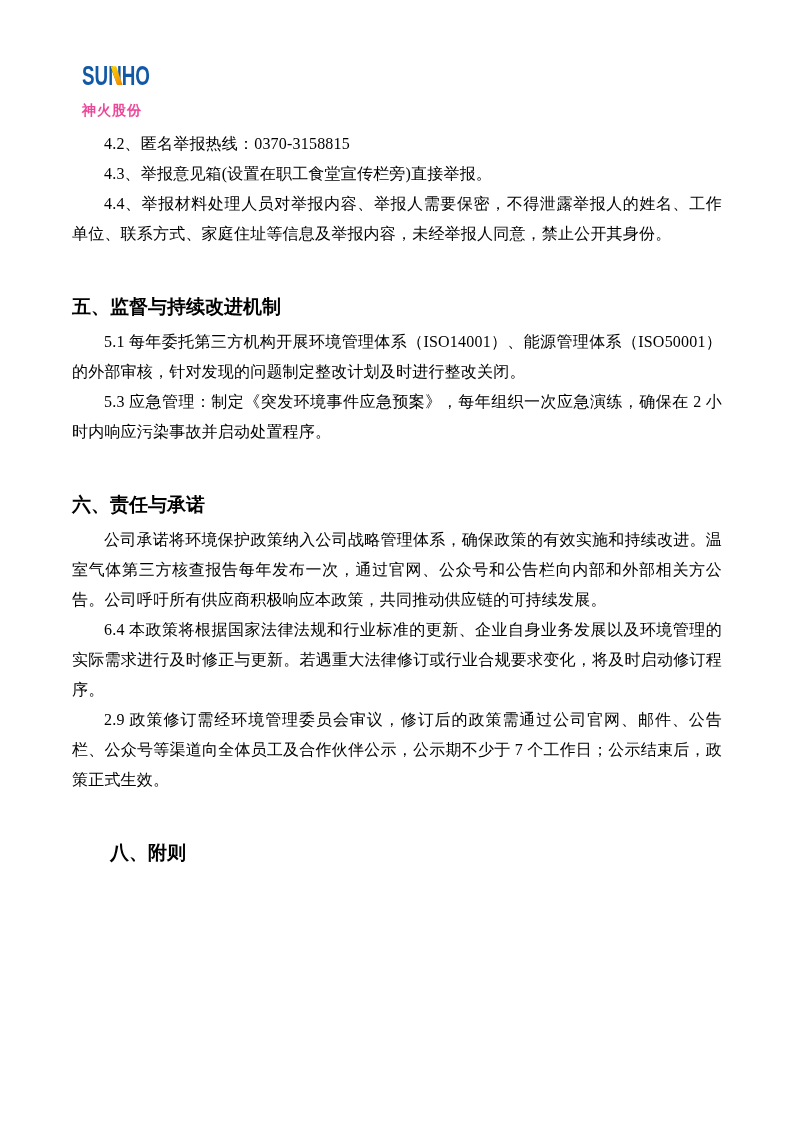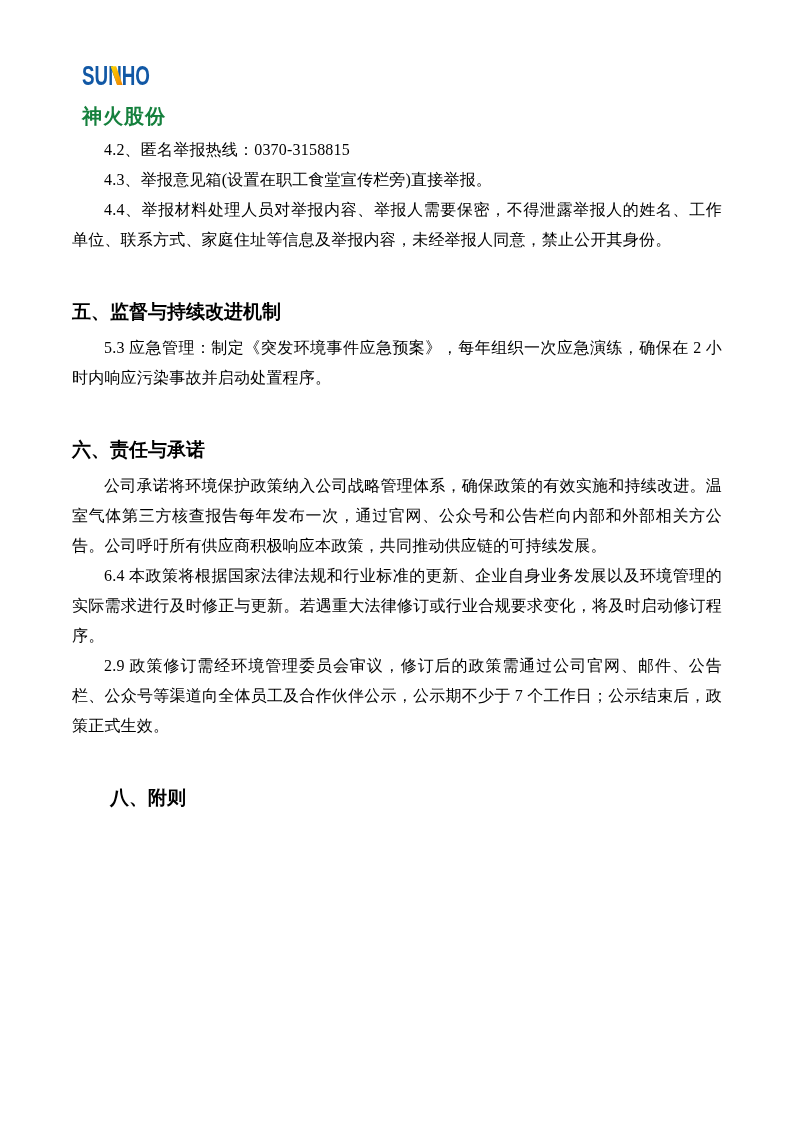--- a/index.html
+++ b/index.html
@@ -12,36 +12,36 @@
     background: #ffffff;
     overflow: hidden;
     font-family: "Liberation Serif", "DejaVu Serif", serif;
     color: #000000;
   }
   .logo-block { margin: 6px 0 8px 10px; }
   .logo-en-svg { display: block; }
   .logo-cn {
     font-family: "Liberation Sans", "DejaVu Sans", sans-serif;
     font-weight: 700;
-    font-size: 20px;
+    font-size: 14px;
     line-height: 22px;
     letter-spacing: 1px;
-    color: #15803d;
-    margin-top: 17px;
+    color: #ec4899;
+    margin-top: 11px;
   }
   p.body {
     margin: 0;
     font-size: 16px;
     line-height: 30px;
     text-indent: 2em;
     text-align: justify;
     letter-spacing: 0.2px;
   }
   h2.section-heading {
-    font-family: Liberation Mono, monospace;
+    font-family: Liberation Sans, sans-serif;
     font-weight: 700;
     font-size: 19px;
     line-height: 28px;
     margin: 44px 0 6px 0;
     color: #000000;
   }
   h2.section-heading.indented {
     text-indent: 2em;
   }
 </style>
@@ -62,20 +62,21 @@
       <polygon points="28.6,5.2 34.2,5.2 40.6,24 35.0,24" fill="url(#n-swoosh)"></polygon>
     </svg>
     <div class="logo-cn">神火股份</div>
   </div>
 
   <p class="body">4.2、匿名举报热线：0370-3158815</p>
   <p class="body">4.3、举报意见箱(设置在职工食堂宣传栏旁)直接举报。</p>
   <p class="body">4.4、举报材料处理人员对举报内容、举报人需要保密，不得泄露举报人的姓名、工作单位、联系方式、家庭住址等信息及举报内容，未经举报人同意，禁止公开其身份。</p>
 
   <h2 class="section-heading">五、监督与持续改进机制</h2>
+  <p class="body">5.1 每年委托第三方机构开展环境管理体系（ISO14001）、能源管理体系（ISO50001）的外部审核，针对发现的问题制定整改计划及时进行整改关闭。</p>
   <p class="body">5.3 应急管理：制定《突发环境事件应急预案》，每年组织一次应急演练，确保在 2 小时内响应污染事故并启动处置程序。</p>
 
   <h2 class="section-heading">六、责任与承诺</h2>
   <p class="body">公司承诺将环境保护政策纳入公司战略管理体系，确保政策的有效实施和持续改进。温室气体第三方核查报告每年发布一次，通过官网、公众号和公告栏向内部和外部相关方公告。公司呼吁所有供应商积极响应本政策，共同推动供应链的可持续发展。</p>
 
   <p class="body">6.4 本政策将根据国家法律法规和行业标准的更新、企业自身业务发展以及环境管理的实际需求进行及时修正与更新。若遇重大法律修订或行业合规要求变化，将及时启动修订程序。</p>
   <p class="body">2.9 政策修订需经环境管理委员会审议，修订后的政策需通过公司官网、邮件、公告栏、公众号等渠道向全体员工及合作伙伴公示，公示期不少于 7 个工作日；公示结束后，政策正式生效。</p>
 
   <h2 class="section-heading indented">八、附则</h2>
 

